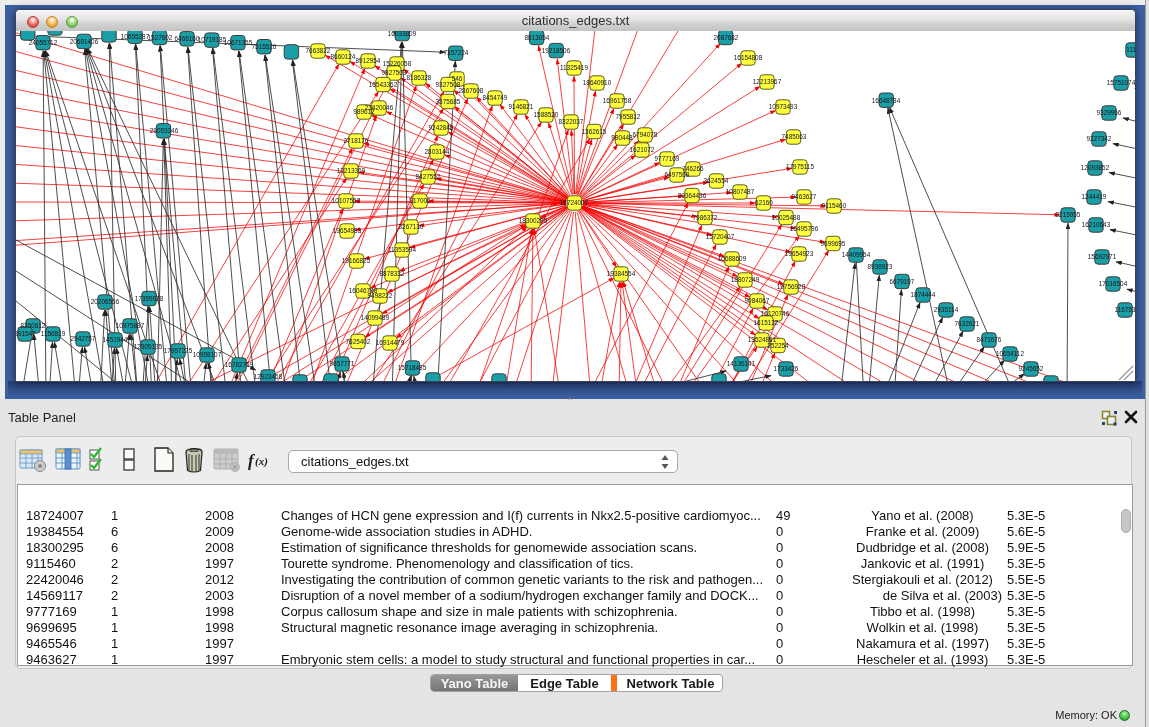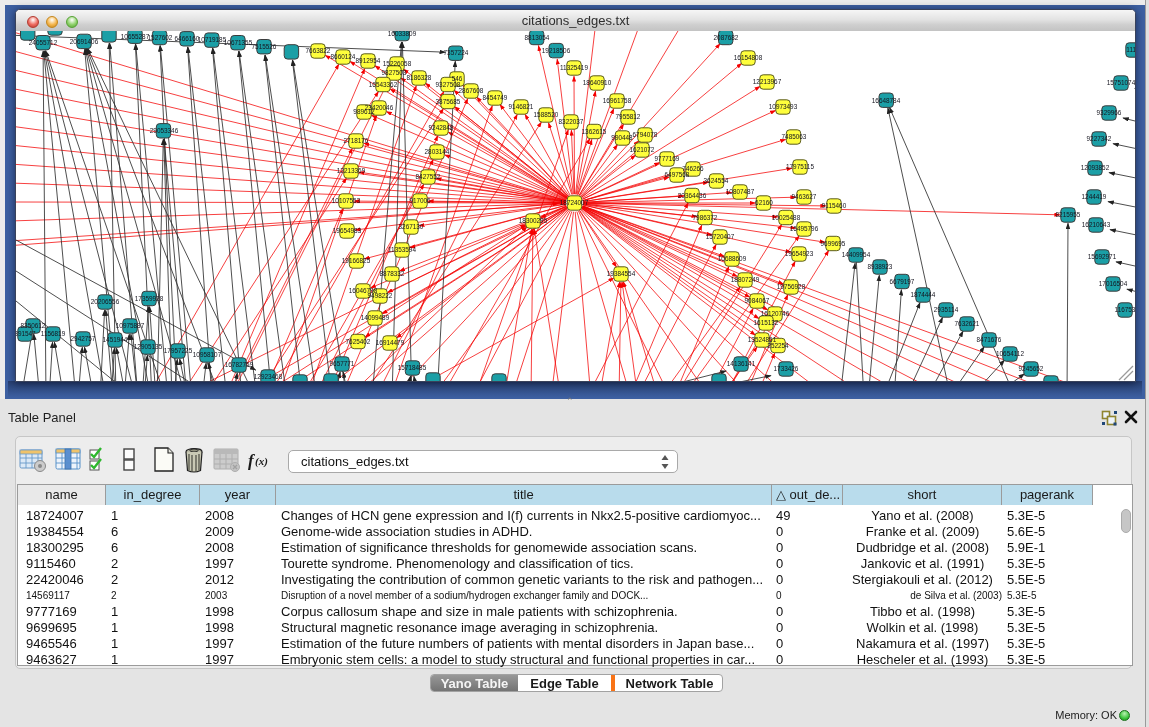--- a/index.html
+++ b/index.html
@@ -587,30 +587,20 @@
       <path d="M21 19l4 4M25 19l-4 4" stroke="#888" stroke-width="1.3"></path>
     </g>
     <text x="230" y="20" font-family="Liberation Serif, serif" font-size="17" font-style="italic" font-weight="bold" fill="#1a1a1a">f</text>
     <text x="237" y="19" font-family="Liberation Serif, serif" font-size="11" font-style="italic" font-weight="bold" fill="#1a1a1a">(x)</text>
   </svg>
 <div style="position:absolute;left:288px;top:450px;width:390px;height:23px;background:#ffffff;border:1px solid #a9a9a9;border-radius:5px;font-size:13px;line-height:21px;color:#111;padding-left:12px">citations_edges.txt<svg style="position:absolute;right:7px;top:3px" width="10" height="16" viewBox="0 0 10 16">
       <path d="M5 1 L8.5 6 L1.5 6 z" fill="#555"></path>
       <path d="M5 15 L8.5 10 L1.5 10 z" fill="#555"></path>
     </svg></div>
 <div style="position:absolute;left:17px;top:484px;width:1116px;height:182px;background:#ffffff;border:1px solid #9b9b9b;box-sizing:border-box">
-<div style="position:absolute;left:0;top:0;width:1114px;height:20px;border-bottom:1px solid #9b9b9b">
-<div style="position:absolute;left:0px;top:0;width:88px;height:20px;background:#e9e9e9;border-right:1px solid #9b9b9b;box-sizing:border-box;text-align:center;font-size:13px;line-height:20px;color:#1a1a1a">name</div>
-<div style="position:absolute;left:88px;top:0;width:94px;height:20px;background:#b9dcec;border-right:1px solid #9b9b9b;box-sizing:border-box;text-align:center;font-size:13px;line-height:20px;color:#1a1a1a">in_degree</div>
-<div style="position:absolute;left:182px;top:0;width:76px;height:20px;background:#b9dcec;border-right:1px solid #9b9b9b;box-sizing:border-box;text-align:center;font-size:13px;line-height:20px;color:#1a1a1a">year</div>
-<div style="position:absolute;left:258px;top:0;width:496px;height:20px;background:#b9dcec;border-right:1px solid #9b9b9b;box-sizing:border-box;text-align:center;font-size:13px;line-height:20px;color:#1a1a1a">title</div>
-<div style="position:absolute;left:754px;top:0;width:71px;height:20px;background:#b9dcec;border-right:1px solid #9b9b9b;box-sizing:border-box;padding-left:4px;text-align:left;font-size:13px;line-height:20px;color:#1a1a1a">△ out_de...</div>
-<div style="position:absolute;left:825px;top:0;width:159px;height:20px;background:#b9dcec;border-right:1px solid #9b9b9b;box-sizing:border-box;text-align:center;font-size:13px;line-height:20px;color:#1a1a1a">short</div>
-<div style="position:absolute;left:984px;top:0;width:91px;height:20px;background:#b9dcec;border-right:1px solid #9b9b9b;box-sizing:border-box;text-align:center;font-size:13px;line-height:20px;color:#1a1a1a">pagerank</div>
-<div style="position:absolute;left:1075px;top:0;width:39px;height:20px;background:#ffffff;box-sizing:border-box;text-align:center;font-size:13px;line-height:20px;color:#1a1a1a"></div>
-</div>
 <div style="position:absolute;left:0;top:23px;width:1114px;height:16px;font-size:13px;line-height:16px;color:#111;white-space:nowrap">
       <span style="position:absolute;left:8px">18724007</span>
       <span style="position:absolute;left:93px">1</span>
       <span style="position:absolute;left:187px">2008</span>
       <span style="position:absolute;left:263px">Changes of HCN gene expression and I(f) currents in Nkx2.5-positive cardiomyoc...</span>
       <span style="position:absolute;left:758px">49</span>
       <span style="position:absolute;left:825px;width:159px;text-align:center">Yano et al. (2008)</span>
       <span style="position:absolute;left:989px">5.3E-5</span>
     </div>
 <div style="position:absolute;left:0;top:39px;width:1114px;height:16px;font-size:13px;line-height:16px;color:#111;white-space:nowrap">
@@ -622,41 +612,41 @@
       <span style="position:absolute;left:825px;width:159px;text-align:center">Franke et al. (2009)</span>
       <span style="position:absolute;left:989px">5.6E-5</span>
     </div>
 <div style="position:absolute;left:0;top:55px;width:1114px;height:16px;font-size:13px;line-height:16px;color:#111;white-space:nowrap">
       <span style="position:absolute;left:8px">18300295</span>
       <span style="position:absolute;left:93px">6</span>
       <span style="position:absolute;left:187px">2008</span>
       <span style="position:absolute;left:263px">Estimation of significance thresholds for genomewide association scans.</span>
       <span style="position:absolute;left:758px">0</span>
       <span style="position:absolute;left:825px;width:159px;text-align:center">Dudbridge et al. (2008)</span>
-      <span style="position:absolute;left:989px">5.9E-1</span>
+      <span style="position:absolute;left:989px">5.9E-5</span>
     </div>
 <div style="position:absolute;left:0;top:71px;width:1114px;height:16px;font-size:13px;line-height:16px;color:#111;white-space:nowrap">
       <span style="position:absolute;left:8px">9115460</span>
       <span style="position:absolute;left:93px">2</span>
       <span style="position:absolute;left:187px">1997</span>
       <span style="position:absolute;left:263px">Tourette syndrome. Phenomenology and classification of tics.</span>
       <span style="position:absolute;left:758px">0</span>
       <span style="position:absolute;left:825px;width:159px;text-align:center">Jankovic et al. (1991)</span>
       <span style="position:absolute;left:989px">5.3E-5</span>
     </div>
 <div style="position:absolute;left:0;top:87px;width:1114px;height:16px;font-size:13px;line-height:16px;color:#111;white-space:nowrap">
       <span style="position:absolute;left:8px">22420046</span>
       <span style="position:absolute;left:93px">2</span>
       <span style="position:absolute;left:187px">2012</span>
       <span style="position:absolute;left:263px">Investigating the contribution of common genetic variants to the risk and pathogen...</span>
       <span style="position:absolute;left:758px">0</span>
       <span style="position:absolute;left:825px;width:159px;text-align:center">Stergiakouli et al. (2012)</span>
       <span style="position:absolute;left:989px">5.5E-5</span>
     </div>
-<div style="position:absolute;left:0;top:103px;width:1114px;height:16px;font-size:10px;line-height:16px;color:#111;white-space:nowrap">
+<div style="position:absolute;left:0;top:103px;width:1114px;height:16px;font-size:13px;line-height:16px;color:#111;white-space:nowrap">
       <span style="position:absolute;left:8px">14569117</span>
       <span style="position:absolute;left:93px">2</span>
       <span style="position:absolute;left:187px">2003</span>
       <span style="position:absolute;left:263px">Disruption of a novel member of a sodium/hydrogen exchanger family and DOCK...</span>
       <span style="position:absolute;left:758px">0</span>
       <span style="position:absolute;left:825px;width:159px;text-align:right">de Silva et al. (2003)</span>
       <span style="position:absolute;left:989px">5.3E-5</span>
     </div>
 <div style="position:absolute;left:0;top:119px;width:1114px;height:16px;font-size:13px;line-height:16px;color:#111;white-space:nowrap">
       <span style="position:absolute;left:8px">9777169</span>
@@ -673,35 +663,34 @@
       <span style="position:absolute;left:187px">1998</span>
       <span style="position:absolute;left:263px">Structural magnetic resonance image averaging in schizophrenia.</span>
       <span style="position:absolute;left:758px">0</span>
       <span style="position:absolute;left:825px;width:159px;text-align:center">Wolkin et al. (1998)</span>
       <span style="position:absolute;left:989px">5.3E-5</span>
     </div>
 <div style="position:absolute;left:0;top:151px;width:1114px;height:16px;font-size:13px;line-height:16px;color:#111;white-space:nowrap">
       <span style="position:absolute;left:8px">9465546</span>
       <span style="position:absolute;left:93px">1</span>
       <span style="position:absolute;left:187px">1997</span>
-      <span style="position:absolute;left:263px">Estimation of the future numbers of patients with mental disorders in Japan base...</span>
       <span style="position:absolute;left:758px">0</span>
       <span style="position:absolute;left:825px;width:159px;text-align:center">Nakamura et al. (1997)</span>
       <span style="position:absolute;left:989px">5.3E-5</span>
     </div>
 <div style="position:absolute;left:0;top:167px;width:1114px;height:16px;font-size:13px;line-height:16px;color:#111;white-space:nowrap">
       <span style="position:absolute;left:8px">9463627</span>
       <span style="position:absolute;left:93px">1</span>
       <span style="position:absolute;left:187px">1997</span>
       <span style="position:absolute;left:263px">Embryonic stem cells: a model to study structural and functional properties in car...</span>
       <span style="position:absolute;left:758px">0</span>
       <span style="position:absolute;left:825px;width:159px;text-align:center">Hescheler et al. (1993)</span>
       <span style="position:absolute;left:989px">5.3E-5</span>
     </div>
 <div style="position:absolute;left:1103px;top:24px;width:10px;height:24px;background:#c6c6c6;border:1px solid #ababab;border-radius:6px;box-sizing:border-box"></div>
 </div>
 <div style="position:absolute;left:430px;top:674px;width:293px;height:18px;background:#ffffff;border:1px solid #a2a2a2;border-radius:4px;overflow:hidden;font-size:13px;font-weight:bold;line-height:17px;text-align:center">
     <div style="position:absolute;left:0;top:0;width:87px;height:18px;background:linear-gradient(#989898,#6f6f6f);color:#f5f5f5">Yano Table</div>
     <div style="position:absolute;left:87px;top:0;width:93px;height:18px;color:#1a1a1a">Edge Table</div>
-    <div style="position:absolute;left:180px;top:0;width:113px;height:18px;border-left:4px solid #f97316;color:#1a1a1a">Network Table</div>
+    <div style="position:absolute;left:180px;top:0;width:113px;height:18px;border-left:6px solid #f97316;color:#1a1a1a">Network Table</div>
   </div>
 <div style="position:absolute;left:1017px;top:709px;width:100px;text-align:right;font-size:11px;color:#222">Memory: OK</div>
 <div style="position:absolute;left:1119px;top:710px;width:11px;height:11px;border-radius:50%;background:radial-gradient(circle at 50% 30%,#b8f0b0 0%,#3ec43e 60%,#188a18 100%);border:1px solid #1a701a"></div>
 <div style="position:absolute;left:566px;top:396px;font-size:9px;color:#777">⌃</div>
 </body></html>

